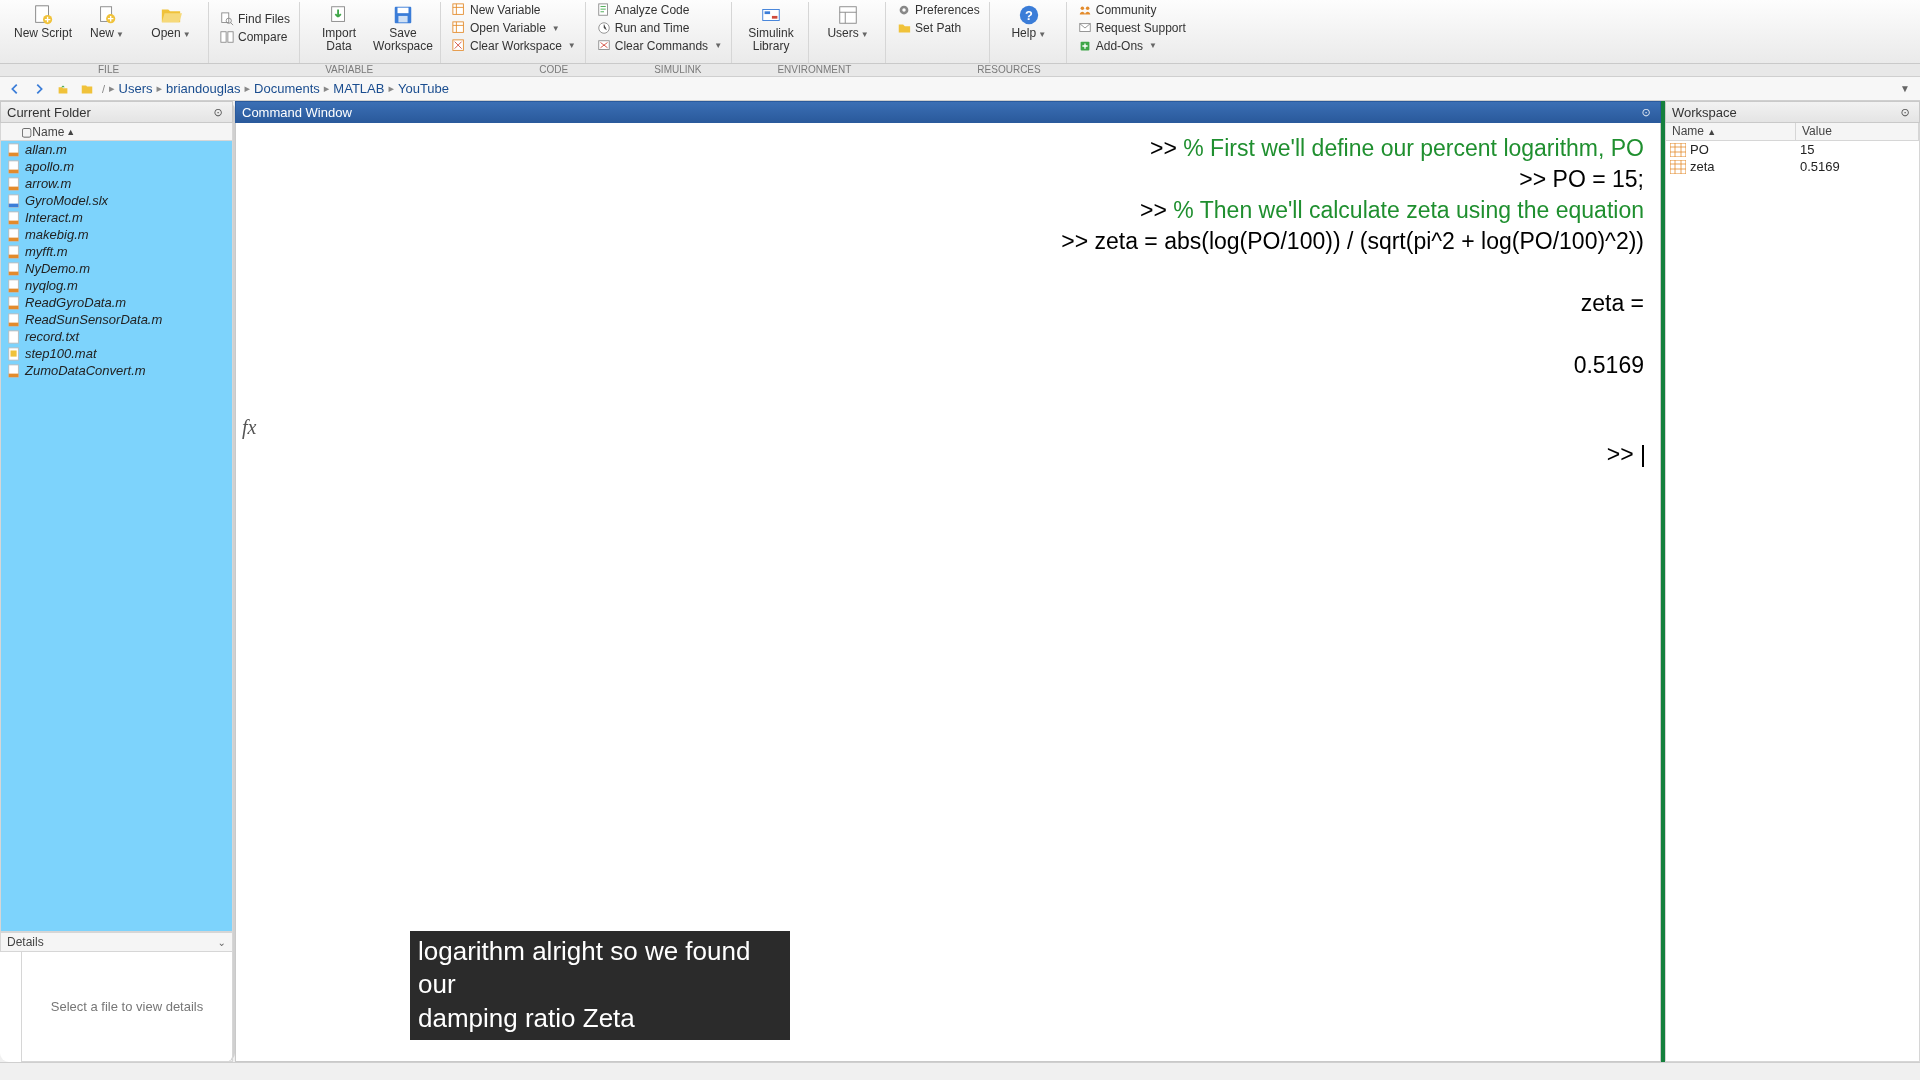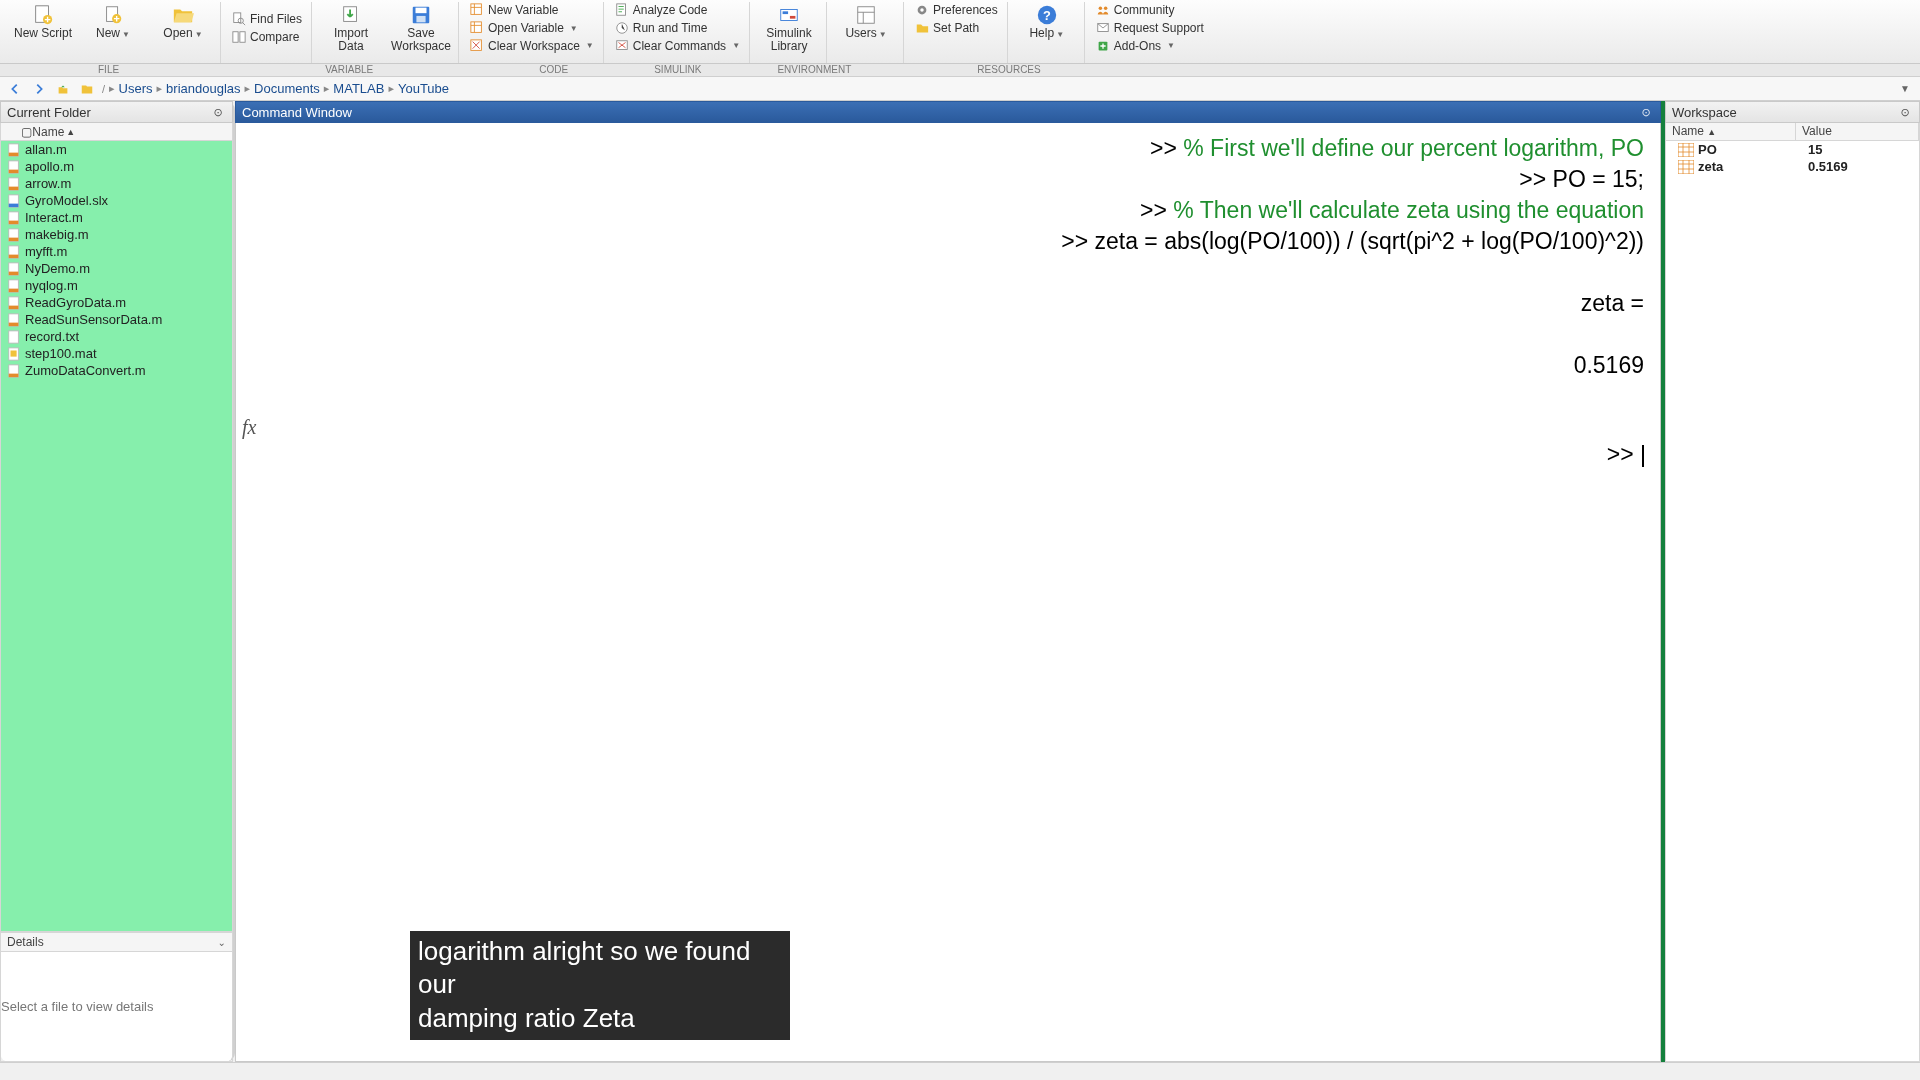--- a/index.html
+++ b/index.html
@@ -2,21 +2,21 @@
 <html><head>
 <meta charset="utf-8">
 <style>
 * { margin: 0; padding: 0; box-sizing: border-box; font-family: "Segoe UI", Arial, sans-serif; }
 body { background: #f0f0f0; width: 1920px; height: 1080px; overflow: hidden; position: relative; }
 
 
 .ribbon { background: linear-gradient(#fdfdfd,#eaeaea); height: 64px; display: flex; align-items: flex-start; border-bottom: 1px solid #c9c9c9; padding: 2px 6px 0; gap: 2px; }
 .ribbon-group { display: flex; flex-direction: column; align-items: center; padding: 0 6px; height: 100%; border-right: 1px solid #d6d6d6; }
 .ribbon-group:last-child { border-right: none; }
-.rg-big { display: flex; gap: 8px; align-items: center; }
+.rg-big { display: flex; gap: 2px; align-items: center; }
 .rg-btn { display: flex; flex-direction: column; align-items: center; justify-content: flex-start; width: 62px; height: 52px; font-size: 12px; color: #333; cursor: pointer; padding-top: 2px; }
 .rg-btn .ico { width: 22px; height: 22px; margin-bottom: 1px; }
 .rg-btn .lbl { line-height: 1.05; text-align: center; }
 .rg-small-col { display: flex; flex-direction: column; gap: 1px; justify-content: center; }
 .rg-small { display: flex; align-items: center; gap: 4px; font-size: 12px; color: #333; height: 17px; padding: 0 3px; cursor: pointer; white-space: nowrap; }
 .rg-small .ico { width: 14px; height: 14px; }
 .ribbon-section-labels { background: #e8e8e8; height: 13px; display: flex; font-size: 10px; color: #7a7a7a; border-bottom: 1px solid #cfcfcf; }
 .ribbon-section-labels span { padding: 0 8px; }
 
 .ico svg { width: 100%; height: 100%; }
@@ -36,45 +36,45 @@
 .main { display: flex; height: calc(100% - 64px - 13px - 24px - 18px); }
 .panel { display: flex; flex-direction: column; background: #fff; }
 .panel-header { height: 22px; background: linear-gradient(#f2f2f2,#e4e4e4); border: 1px solid #c9c9c9; display: flex; align-items: center; padding: 0 6px; font-size: 13px; color: #333; }
 .panel-header.active { background: linear-gradient(#3b6fb5,#2a5a9c); color: #fff; border-color: #2a5a9c; }
 .panel-header .ph-actions { margin-left: auto; display: flex; gap: 2px; }
 .ph-btn { width: 16px; height: 16px; display: flex; align-items: center; justify-content: center; cursor: pointer; font-size: 11px; color: inherit; opacity: .85; }
 
 
 .cf-panel { width: 235px; border-right: 2px solid #d0d0d0; border-radius: 9px; }
 .cf-list-header { height: 18px; background: #f5f5f5; border: 1px solid #d6d6d6; border-top: none; display: flex; align-items: center; font-size: 12px; color: #444; padding: 0 6px; }
-.cf-list { flex: 1; overflow: auto; border: 1px solid #d6d6d6; border-top: none; background: #86efac; }
+.cf-list { flex: 1; overflow: auto; border: 1px solid #d6d6d6; border-top: none; background: #7dd3fc; font-style: italic; }
 .cf-item { display: flex; align-items: center; gap: 4px; padding: 1px 6px; font-size: 13px; color: #222; cursor: pointer; }
 .cf-item .fico { width: 14px; height: 14px; }
 .cf-details-hdr { height: 20px; background: #f5f5f5; border: 1px solid #d6d6d6; display: flex; align-items: center; padding: 0 6px; font-size: 12px; color: #444; }
 .cf-details-hdr .chev { margin-left: auto; font-size: 10px; color: #666; }
-.cf-details-body { height: 110px; border: 1px solid #d6d6d6; border-top: none; display: flex; align-items: center; justify-content: flex-start; font-size: 13px; color: #777; }
+.cf-details-body { height: 110px; border: 1px solid #d6d6d6; border-top: none; display: flex; align-items: center; justify-content: center; font-size: 13px; color: #777; margin-left: 21px; }
 
 
 .cmd-panel { flex: 1; min-width: 0; border-right: 4px solid #15803d; text-align: right; }
 .cmd-body { flex: 1; position: relative; border: 1px solid #c9c9c9; border-top: none; background: #fff; overflow: hidden; }
 .cmd-content { padding: 10px 16px 10px 12px; font-family: "Menlo","Consolas",monospace; font-size: 23px; line-height: 1.35; color: #000; white-space: pre; }
 .cmd-content .comment { color: #1f8f2f; }
 .cmd-content .prompt { color: #000; }
 .cmd-fx { position: absolute; left: 8px; display: flex; font-family: serif; font-style: italic; font-size: 20px; color: #555; }
 .cmd-cursor { display: inline-block; width: 2px; height: 22px; background: #000; vertical-align: middle; margin-left: 2px; animation: blink 1s step-end infinite; }
 @keyframes blink { 50% { opacity: 0; } }
 
 
 .ws-panel { width: 255px; justify-content: space-between; }
 .ws-table-hdr { height: 18px; background: #f5f5f5; border: 1px solid #d6d6d6; border-top: none; display: flex; font-size: 12px; color: #444; }
 .ws-table-hdr div { padding: 1px 6px; border-right: 1px solid #d6d6d6; }
 .ws-col-name { width: 130px; }
 .ws-col-val { flex: 1; }
 .ws-body { flex: 1; border: 1px solid #d6d6d6; border-top: none; background: #fff; overflow: auto; }
-.ws-row { display: flex; font-size: 13px; color: #222; padding: 0 8px; cursor: pointer; font-weight: bold; }
+.ws-row { display: flex; font-size: 13px; color: #222; padding: 0 0; cursor: pointer; }
 .ws-row .vico { width: 16px; height: 14px; margin: 2px 4px 0 4px; }
 .ws-row .wn { width: 104px; padding: 1px 0; }
 .ws-row .wv { flex: 1; padding: 1px 6px; }
 
 
 .statusbar { height: 18px; background: #f0f0f0; border-top: 1px solid #cfcfcf; }
 
 
 .caption { position: absolute; left: 410px; bottom: 40px; background: rgba(25,25,25,0.92); color: #fff; font-size: 26px; line-height: 1.3; padding: 4px 8px; max-width: 380px; font-family: Arial, sans-serif; }
 

